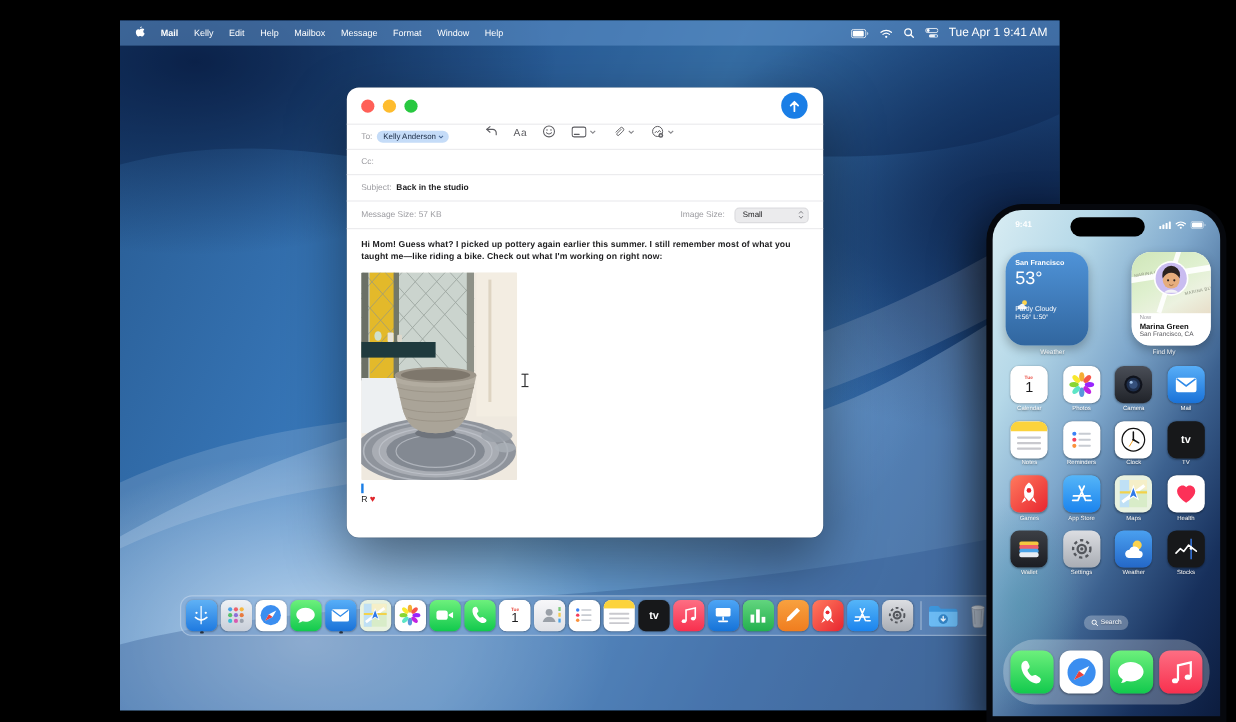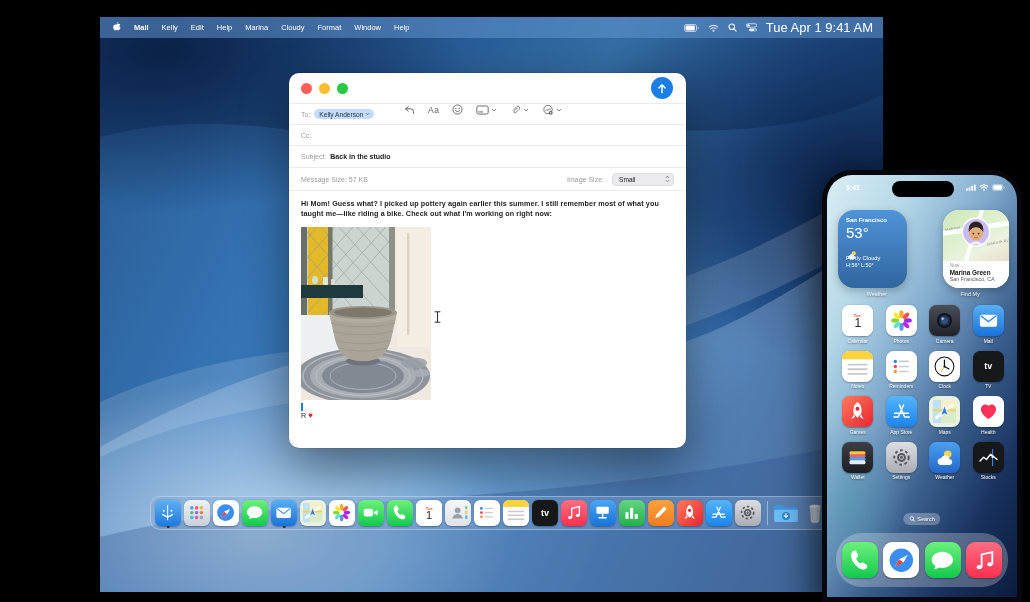--- a/index.html
+++ b/index.html
@@ -17,21 +17,21 @@
   }
   .waves { position:absolute; inset:0; pointer-events:none; }
 
   
   .menubar { position:relative; height:21px; display:flex; align-items:center; gap:13px;
     padding:0 10px 0 12px; background:rgba(96,148,204,.55); color:#fff; font-size:7.5px; z-index:5; }
   .menubar .mi { white-space:nowrap; }
   .menubar .bold { font-weight:bold; }
   .mb-right { margin-left:auto; display:flex; align-items:center; gap:9px; }
   .mb-right svg { display:block; }
-  .clock { font-size:13px; }
+  .clock { font-size:10px; }
 
   
   .mail-window { position:absolute; left:189px; top:56px; width:397px; height:375px; background:#fff;
     border-radius:10px; box-shadow:0 20px 50px rgba(0,0,0,.45), 0 0 0 .5px rgba(0,0,0,.15); z-index:10; font-size:7px; color:#1d1d1f; }
   .mw-toolbar { height:30px; display:flex; align-items:center; padding:0 12px; position:relative; }
   .traffic { display:flex; gap:7px; }
   .tl { width:11px; height:11px; border-radius:50%; }
   .tl.r { background:#ff5f57; } .tl.y { background:#febc2e; } .tl.g { background:#28c840; }
   .tb-icons { display:flex; align-items:center; gap:13px; margin-left:56px; color:#5c5c61;margin-top:44px; }
   .tb-group { display:flex; align-items:center; gap:2px; }
@@ -141,22 +141,22 @@
     <div class="menubar">
       <span>
         <svg width="9" height="11" viewBox="0 0 12 14">
             <path d="M8.3 1.2c-.1 1-.9 1.9-1.9 1.9-.1-1 .8-2 1.9-1.9zM6.3 3.8c1 0 1.7-.6 2.7-.5.9.1 1.6.5 2 1.2-1.8 1.1-1.4 3.6.4 4.3-.4 1.2-1.6 3.4-2.9 3.4-.8 0-1-.5-2.1-.5s-1.4.5-2.2.5C3 12.2 1.6 9.7 1.6 7.6c0-2.1 1.4-3.3 2.8-3.3.9 0 1.4.5 1.9.5z" fill="#fff"></path>
           </svg>
       </span>
       <span class="mi bold">Mail</span>
       <span class="mi">Kelly</span>
       <span class="mi">Edit</span>
       <span class="mi">Help</span>
-      <span class="mi">Marina</span>
-      <span class="mi">Cloudy</span>
+      <span class="mi">Mailbox</span>
+      <span class="mi">Message</span>
       <span class="mi">Format</span>
       <span class="mi">Window</span>
       <span class="mi">Help</span>
       <div class="mb-right">
         <span>
           <svg width="15" height="8" viewBox="0 0 15 8">
               <rect x=".5" y=".5" width="12" height="7" rx="1.8" fill="none" stroke="rgba(255,255,255,.8)" stroke-width=".8"></rect>
               <rect x="1.6" y="1.6" width="9.2" height="4.8" rx="1" fill="#fff"></rect>
               <path d="M13.6 2.7v2.6c.8-.2 1-.8 1-1.3s-.2-1.1-1-1.3z" fill="rgba(255,255,255,.7)"></path>
             </svg>

